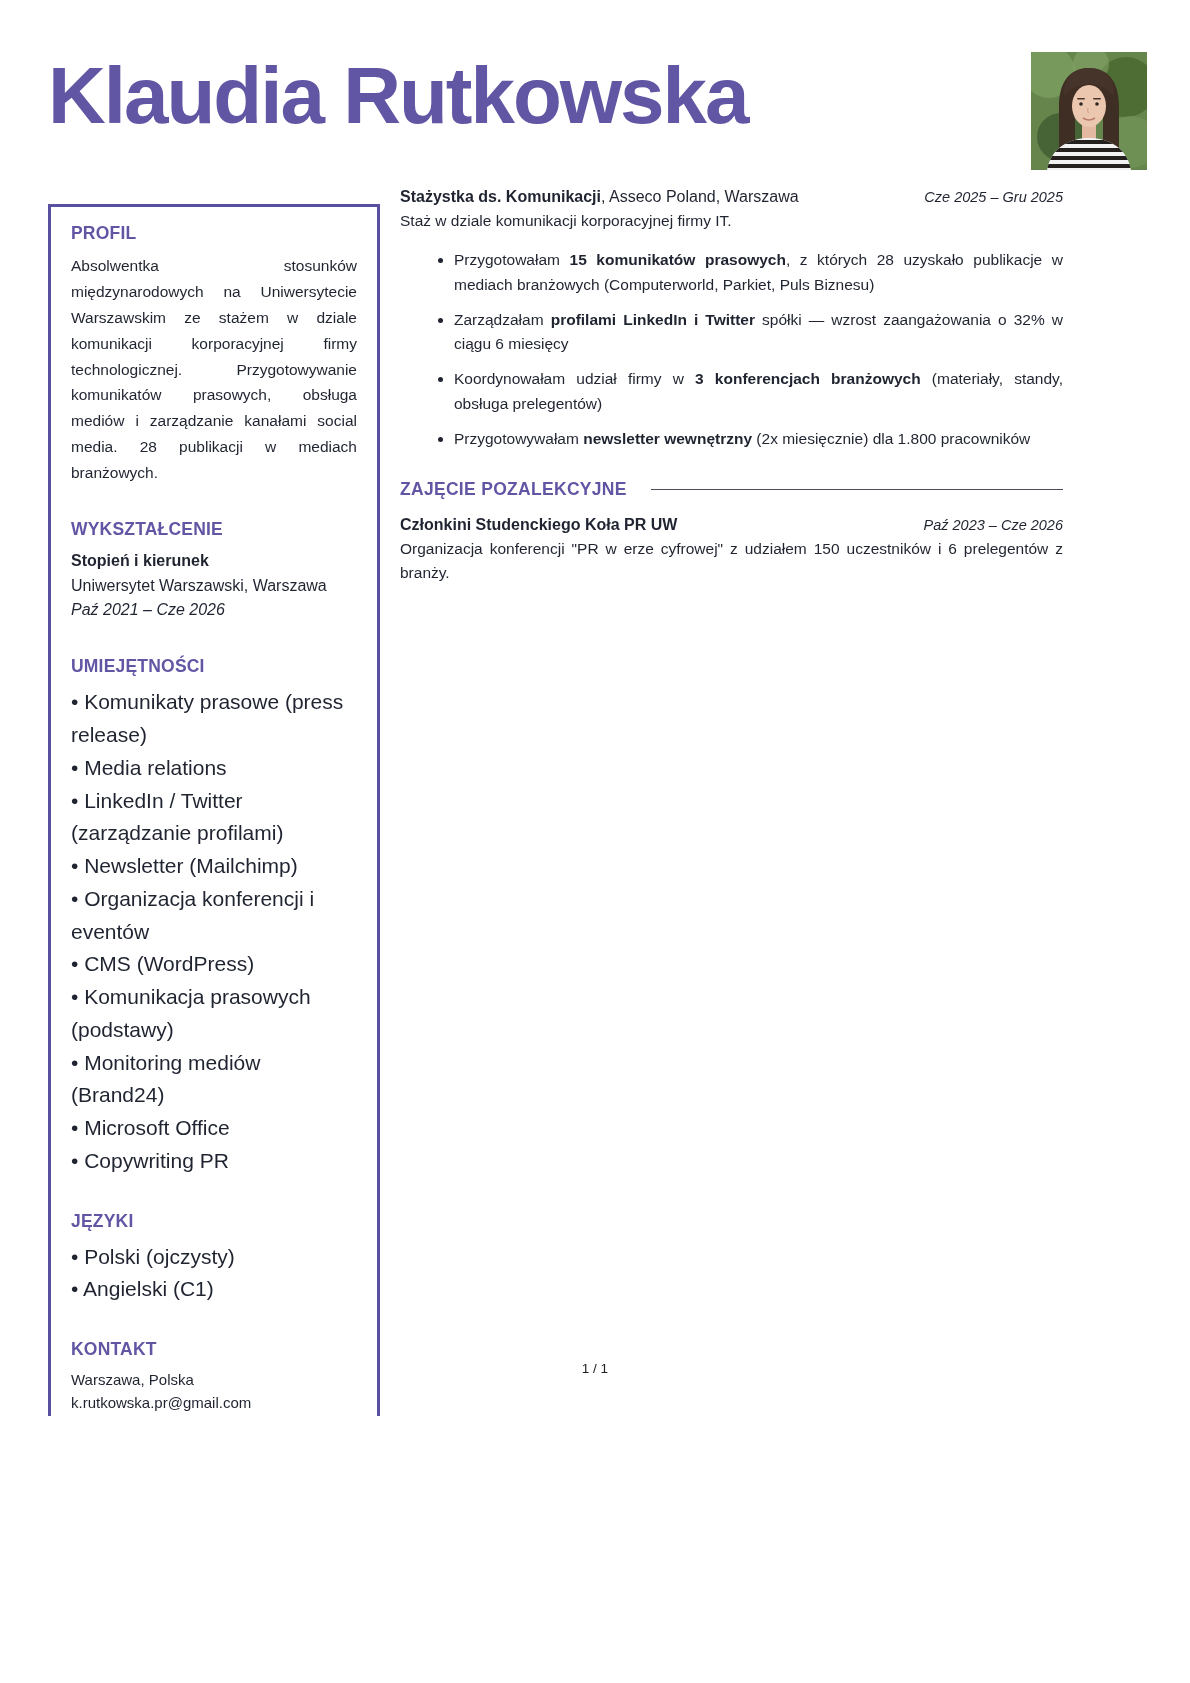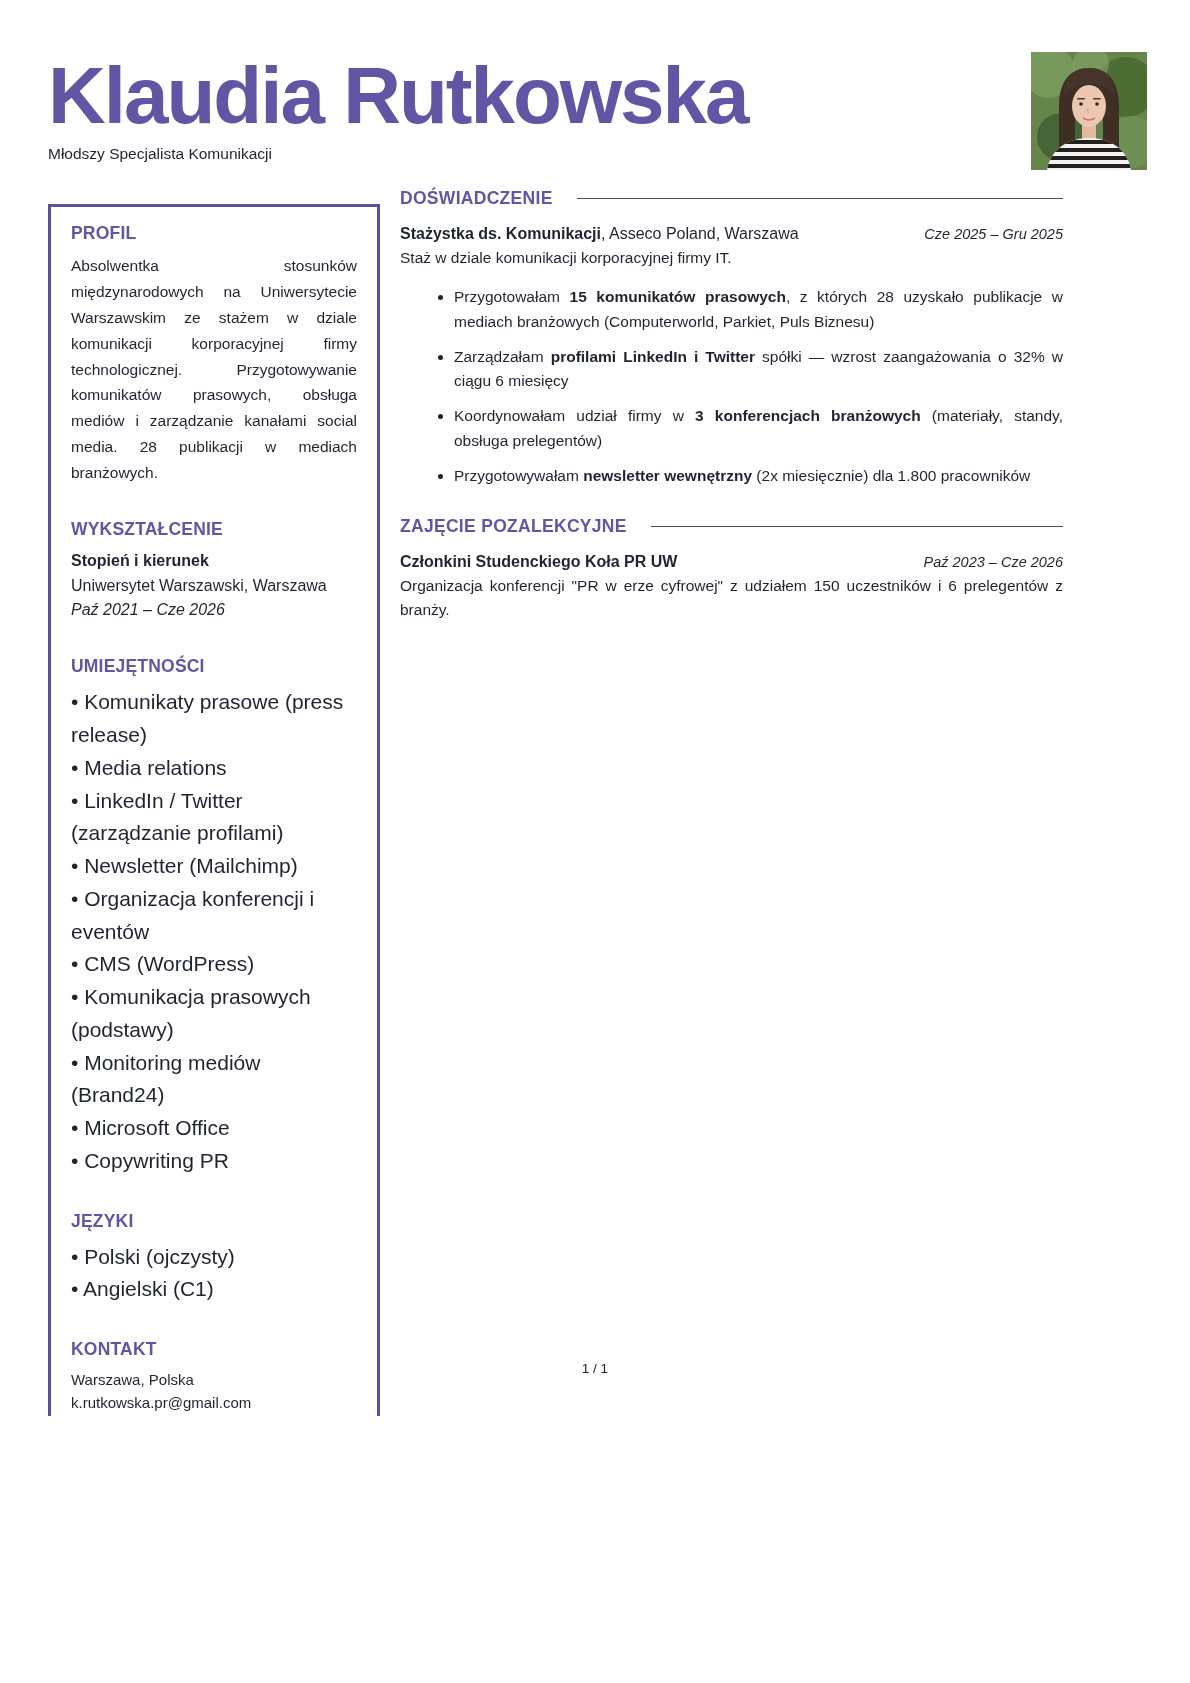--- a/index.html
+++ b/index.html
@@ -58,21 +58,20 @@
   .footer{position:absolute;left:0;right:0;bottom:40px;text-align:center;font-size:13.5px;color:#222;}
 </style>
 </head>
 <body>
 
 <div class="page">
 
   <div class="header">
     <div class="header-text">
       <h1 class="name">Klaudia Rutkowska</h1>
-      <div class="subtitle">Młodszy Specjalista Komunikacji</div>
     </div>
     <div class="photo">
       <svg width="116" height="118" viewBox="0 0 116 118">
         <rect width="116" height="118" fill="#66854d"></rect>
         <circle cx="18" cy="20" r="26" fill="#7fa263" opacity="0.7"></circle>
         <circle cx="95" cy="35" r="30" fill="#48662f" opacity="0.8"></circle>
         <circle cx="30" cy="85" r="24" fill="#39552b" opacity="0.7"></circle>
         <circle cx="100" cy="90" r="26" fill="#74975a" opacity="0.6"></circle>
         <circle cx="60" cy="12" r="18" fill="#8cab6d" opacity="0.5"></circle>
         <path d="M58 16 C36 16 28 34 28 54 L28 104 L44 104 L44 66 C44 60 46 56 48 54 L68 54 C70 56 72 60 72 66 L72 104 L88 104 L88 54 C88 34 80 16 58 16 Z" fill="#3f2e24"></path>
@@ -146,24 +145,20 @@
             <div class="contact-line">Warszawa, Polska</div>
             <div class="contact-line">k.rutkowska.pr@gmail.com</div>
             <div class="contact-line">+48 504 718 392</div>
             <div class="contact-line">linkedin.com/in/klaudiarutkowska-pr</div>
           </div>
       </section>
     </aside>
 
     <main class="main">
       <section>
-        <div class="sec-head">
-          <h2>DOŚWIADCZENIE</h2>
-          <div class="rule"></div>
-        </div>
         <div id="experience-entries">
             <div class="entry">
               <div class="entry-head">
                 <div class="entry-title"><strong>Stażystka ds. Komunikacji</strong>, Asseco Poland, Warszawa</div>
                 <div class="entry-dates">Cze 2025 – Gru 2025</div>
               </div>
               <p class="entry-summary">Staż w dziale komunikacji korporacyjnej firmy IT.</p>
               <ul class="entry-bullets">
                 <li>Przygotowałam <strong>15 komunikatów prasowych</strong>, z których 28 uzyskało publikacje w mediach branżowych (Computerworld, Parkiet, Puls Biznesu)</li>
                 <li>Zarządzałam <strong>profilami LinkedIn i Twitter</strong> spółki — wzrost zaangażowania o 32% w ciągu 6 miesięcy</li>

